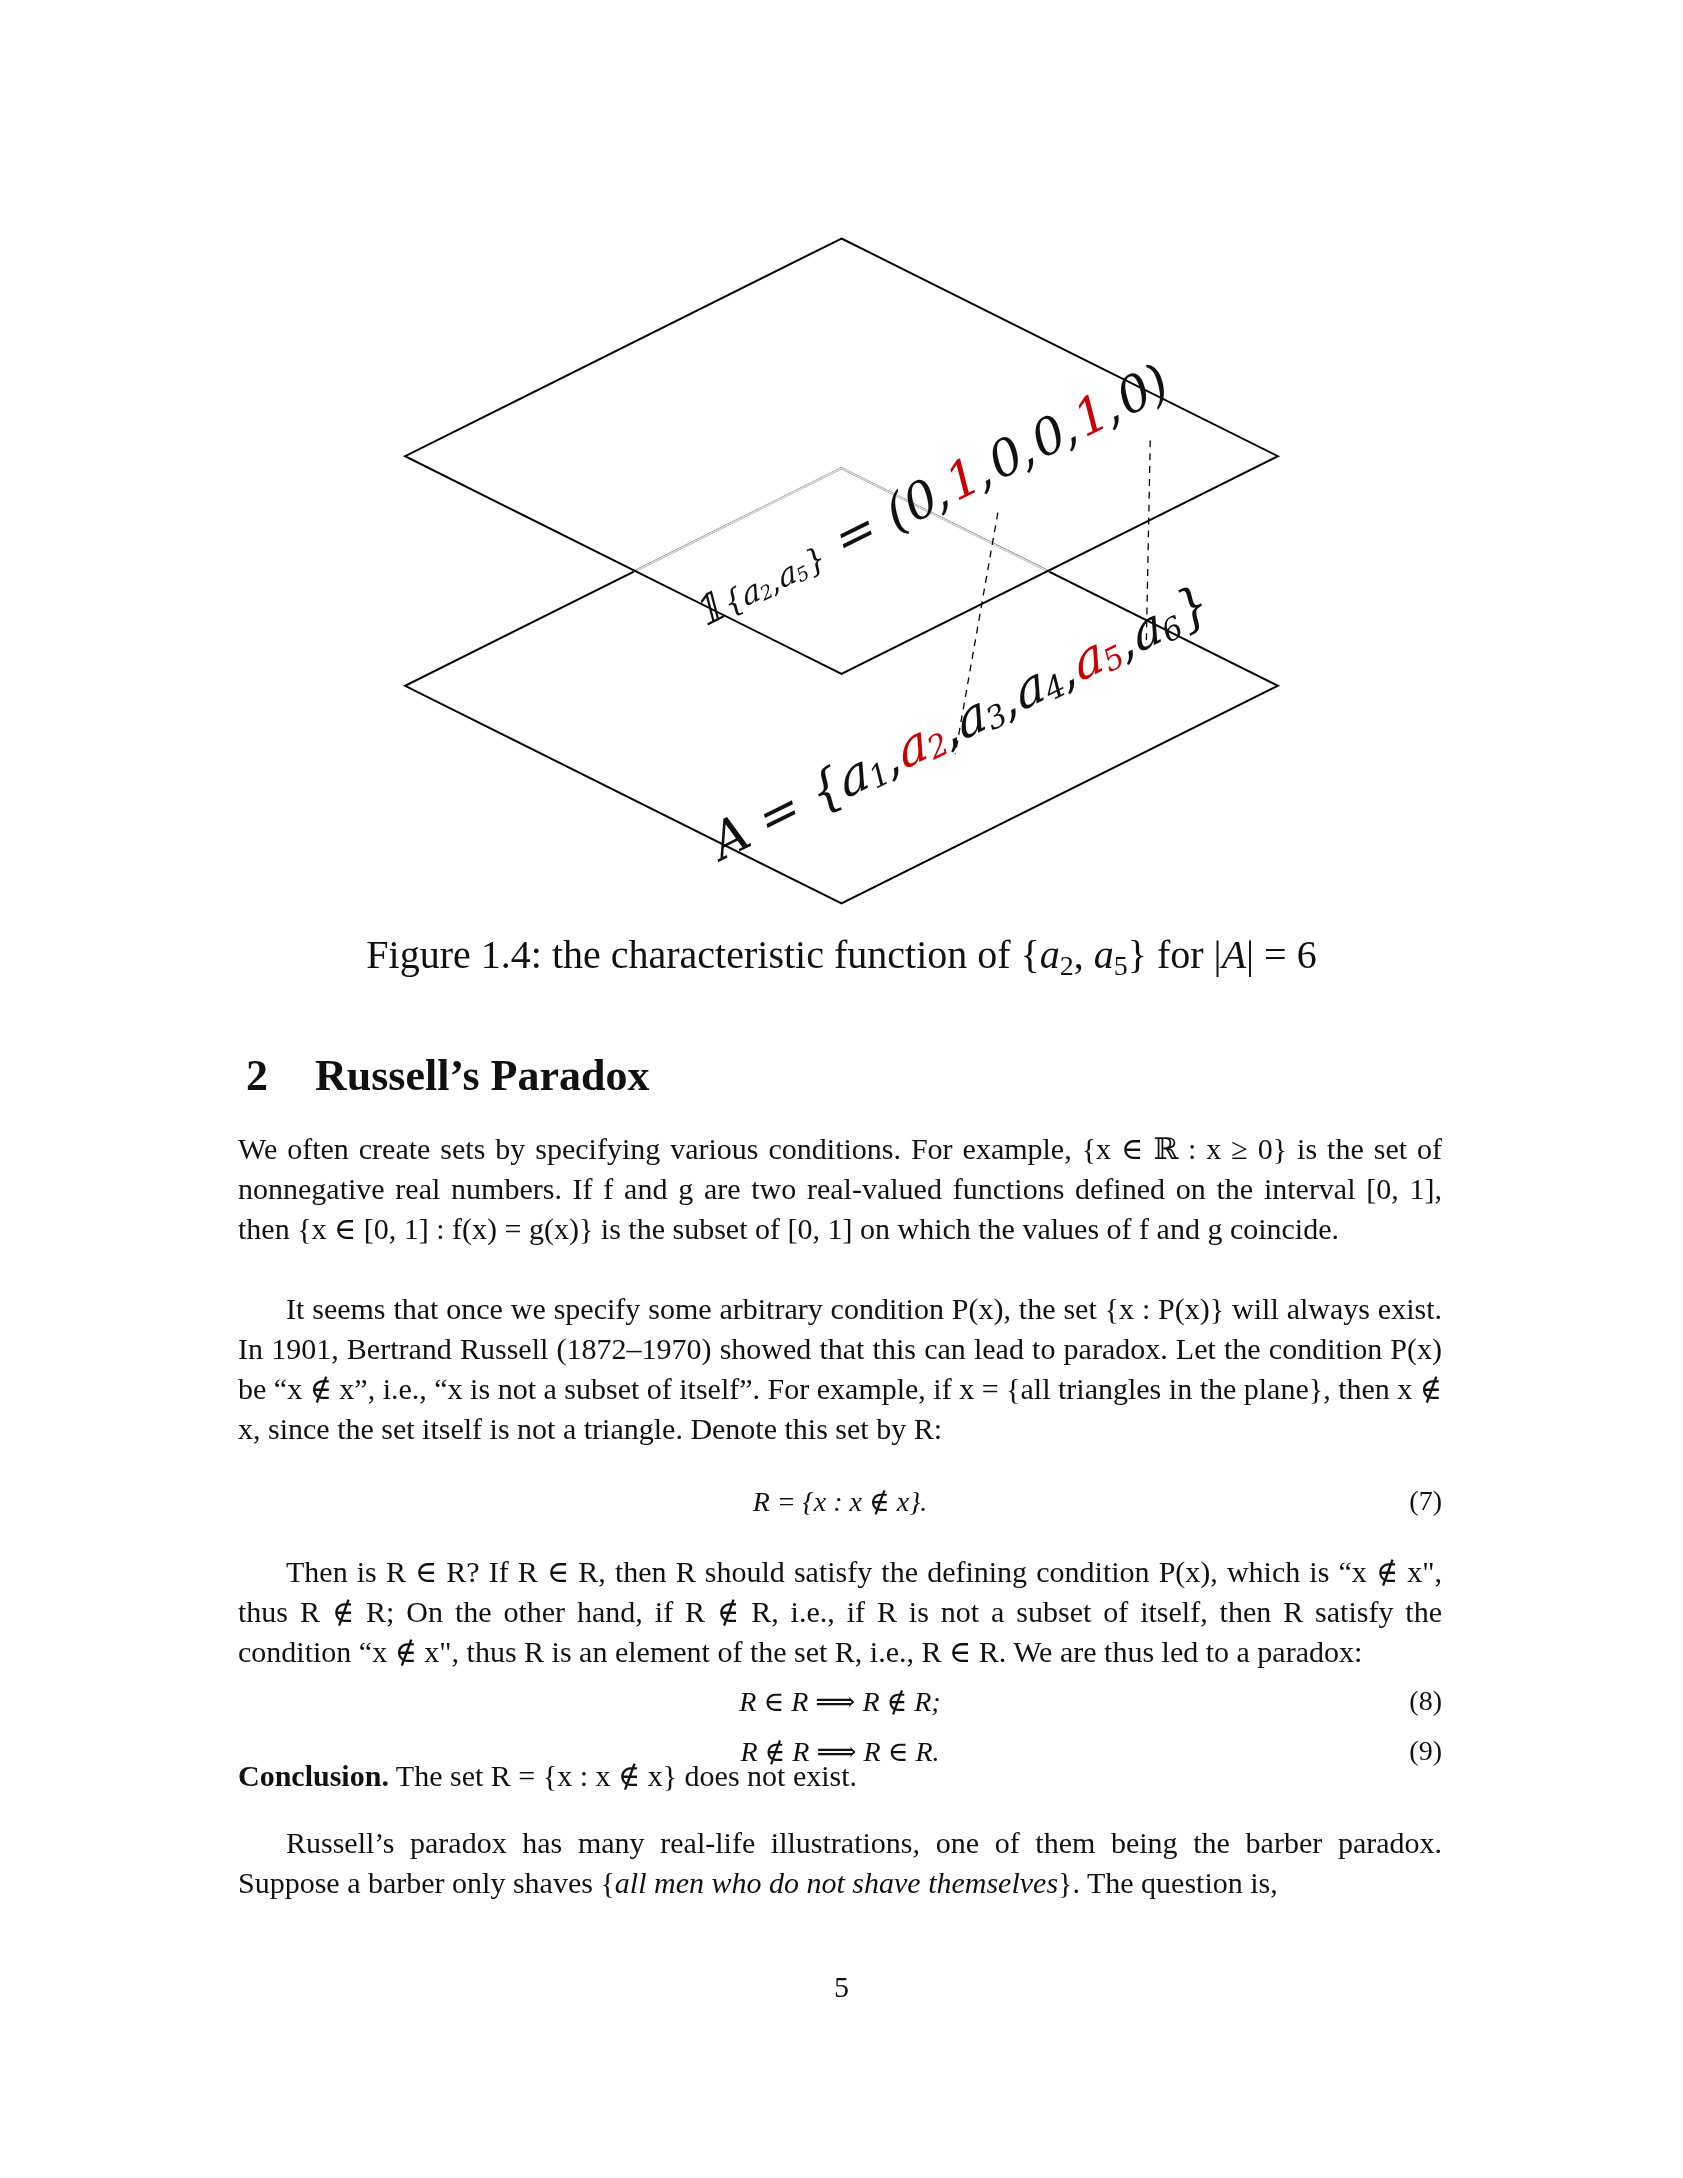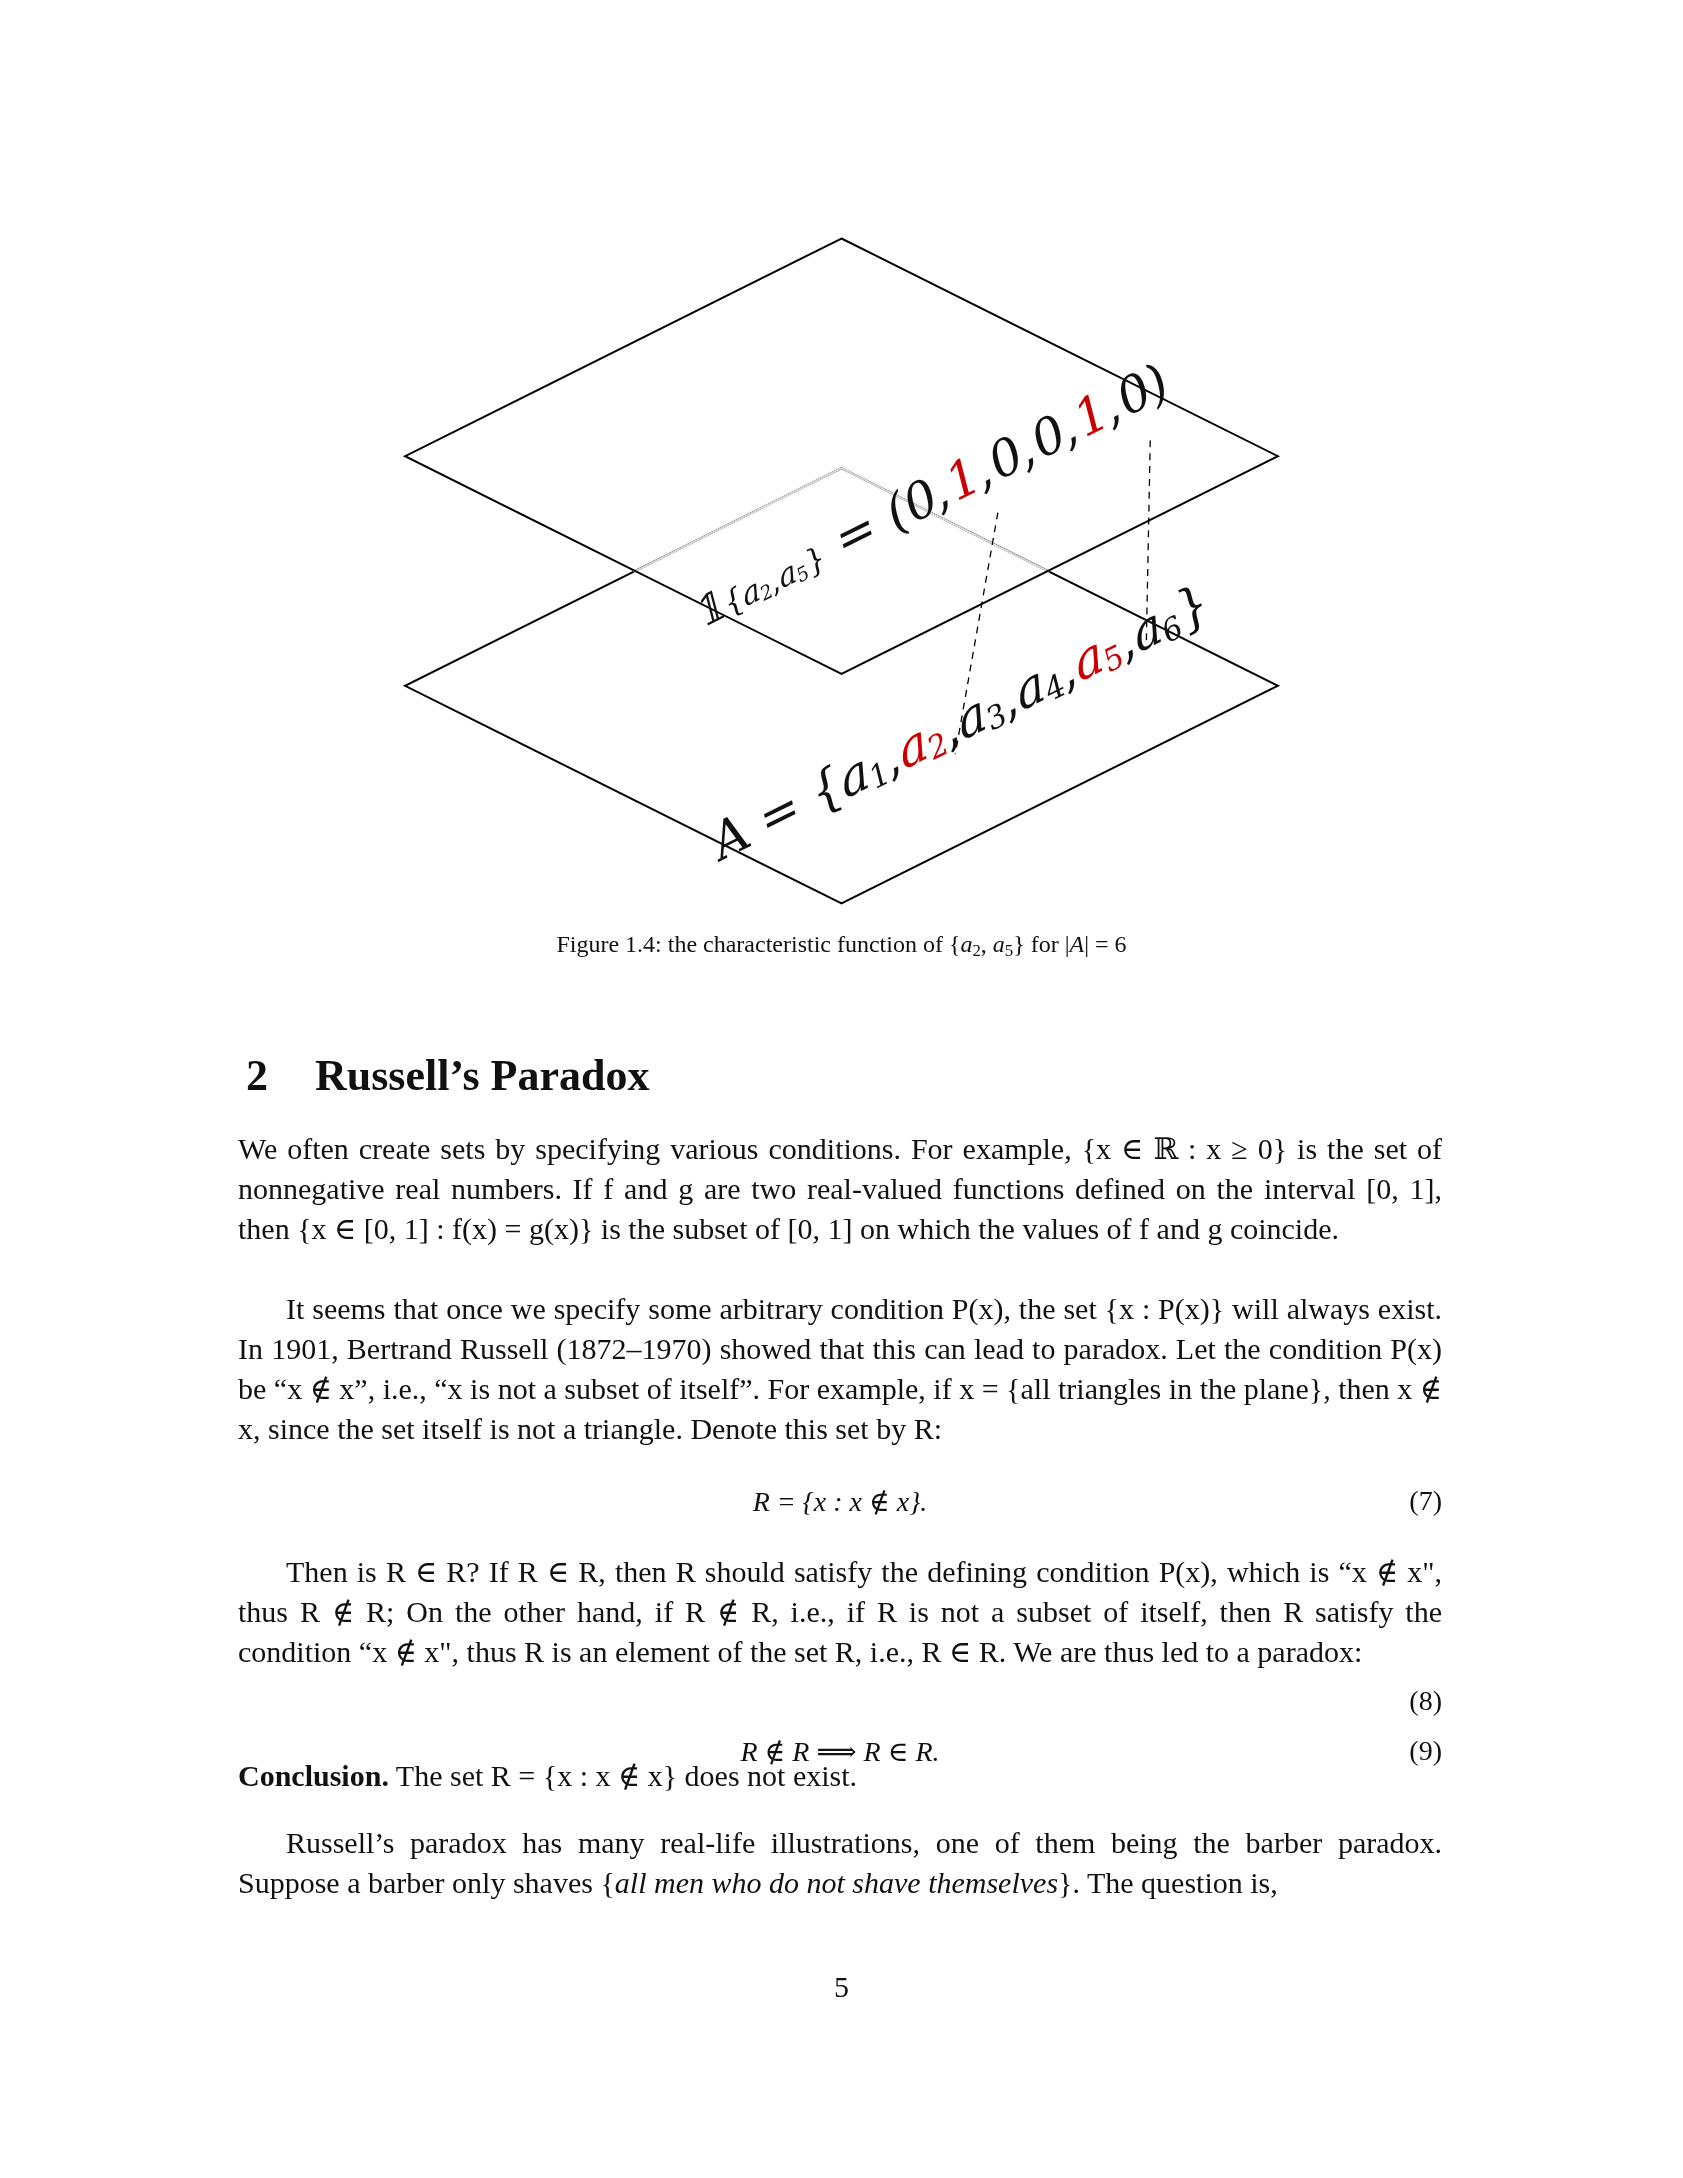--- a/index.html
+++ b/index.html
@@ -4,21 +4,21 @@
 <style>
   html, body { margin: 0; padding: 0; background: #ffffff; }
   body { width: 1683px; height: 2178px; position: relative; overflow: hidden;
          font-family: "Liberation Serif", "DejaVu Serif", serif; color: #111; }
   .fig { position: absolute; left: 0; top: 0; width: 1683px; height: 950px; }
   .fig svg { position: absolute; left: 0; top: 0; }
   .plane-text { position: absolute; white-space: nowrap; font-family: "DejaVu Serif", "Liberation Serif", serif;
                 transform-origin: 0 100%; line-height: 1; color: #111; }
   .plane-text .red { color: #cc0000; }
   .plane-text sub { font-size: 0.62em; vertical-align: -0.15em; }
-  .caption { position: absolute; left: 0; width: 1683px; top: 931px; text-align: center; font-size: 24px; }
+  .caption { position: absolute; left: 0; width: 1683px; top: 931px; text-align: center; font-size: 40px; }
   .caption sub { font-size: 0.7em; vertical-align: -0.25em; }
   .i { font-style: italic; }
   h2 { position: absolute; left: 238px; top: 1042px; margin: 8px; font-size: 44px; font-weight: bold; }
   h2 .num { display: inline-block; width: 69px; }
   .text { position: absolute; left: 238px; width: 1204px; font-size: 30px; line-height: 40px; text-align: justify; }
   .p1 { top: 1129px; }
   .p2 { top: 1289px; text-indent: 48px; }
   .p3 { top: 1552px; text-indent: 48px; }
   .p4 { top: 1756px; }
   .p5 { top: 1823px; text-indent: 48px; }
@@ -64,20 +64,21 @@
 <div class="text p2">It seems that once we specify some arbitrary condition P(x), the set {x : P(x)} will always exist. In 1901, Bertrand Russell (1872–1970) showed that this can lead to paradox. Let the condition P(x) be “x ∉ x”, i.e., “x is not a subset of itself”. For example, if x = {all triangles in the plane}, then x ∉ x, since the set itself is not a triangle. Denote this set by R:</div>
 
 <div class="eq eq7">
   <span class="body i">R = {x : x ∉ x}.</span>
   <span class="num">(7)</span>
 </div>
 
 <div class="text p3">Then is R ∈ R? If R ∈ R, then R should satisfy the defining condition P(x), which is “x ∉ x", thus R ∉ R; On the other hand, if R ∉ R, i.e., if R is not a subset of itself, then R satisfy the condition “x ∉ x", thus R is an element of the set R, i.e., R ∈ R. We are thus led to a paradox:</div>
 
 <div class="eq eq8">
+  <span class="body i">R ∈ R ⟹ R ∉ R;</span>
   <span class="num">(8)</span>
 </div>
 <div class="eq eq9">
   <span class="body i">R ∉ R ⟹ R ∈ R.</span>
   <span class="num">(9)</span>
 </div>
 
 <div class="text p4"><b>Conclusion.</b> <span>The set R = {x : x ∉ x} does not exist.</span></div>
 
 <div class="text p5"><span>Russell’s paradox has many real-life illustrations, one of them being the barber paradox. Suppose a barber only shaves {</span><span class="i">all men who do not shave themselves</span><span>}. The question is,</span></div>

